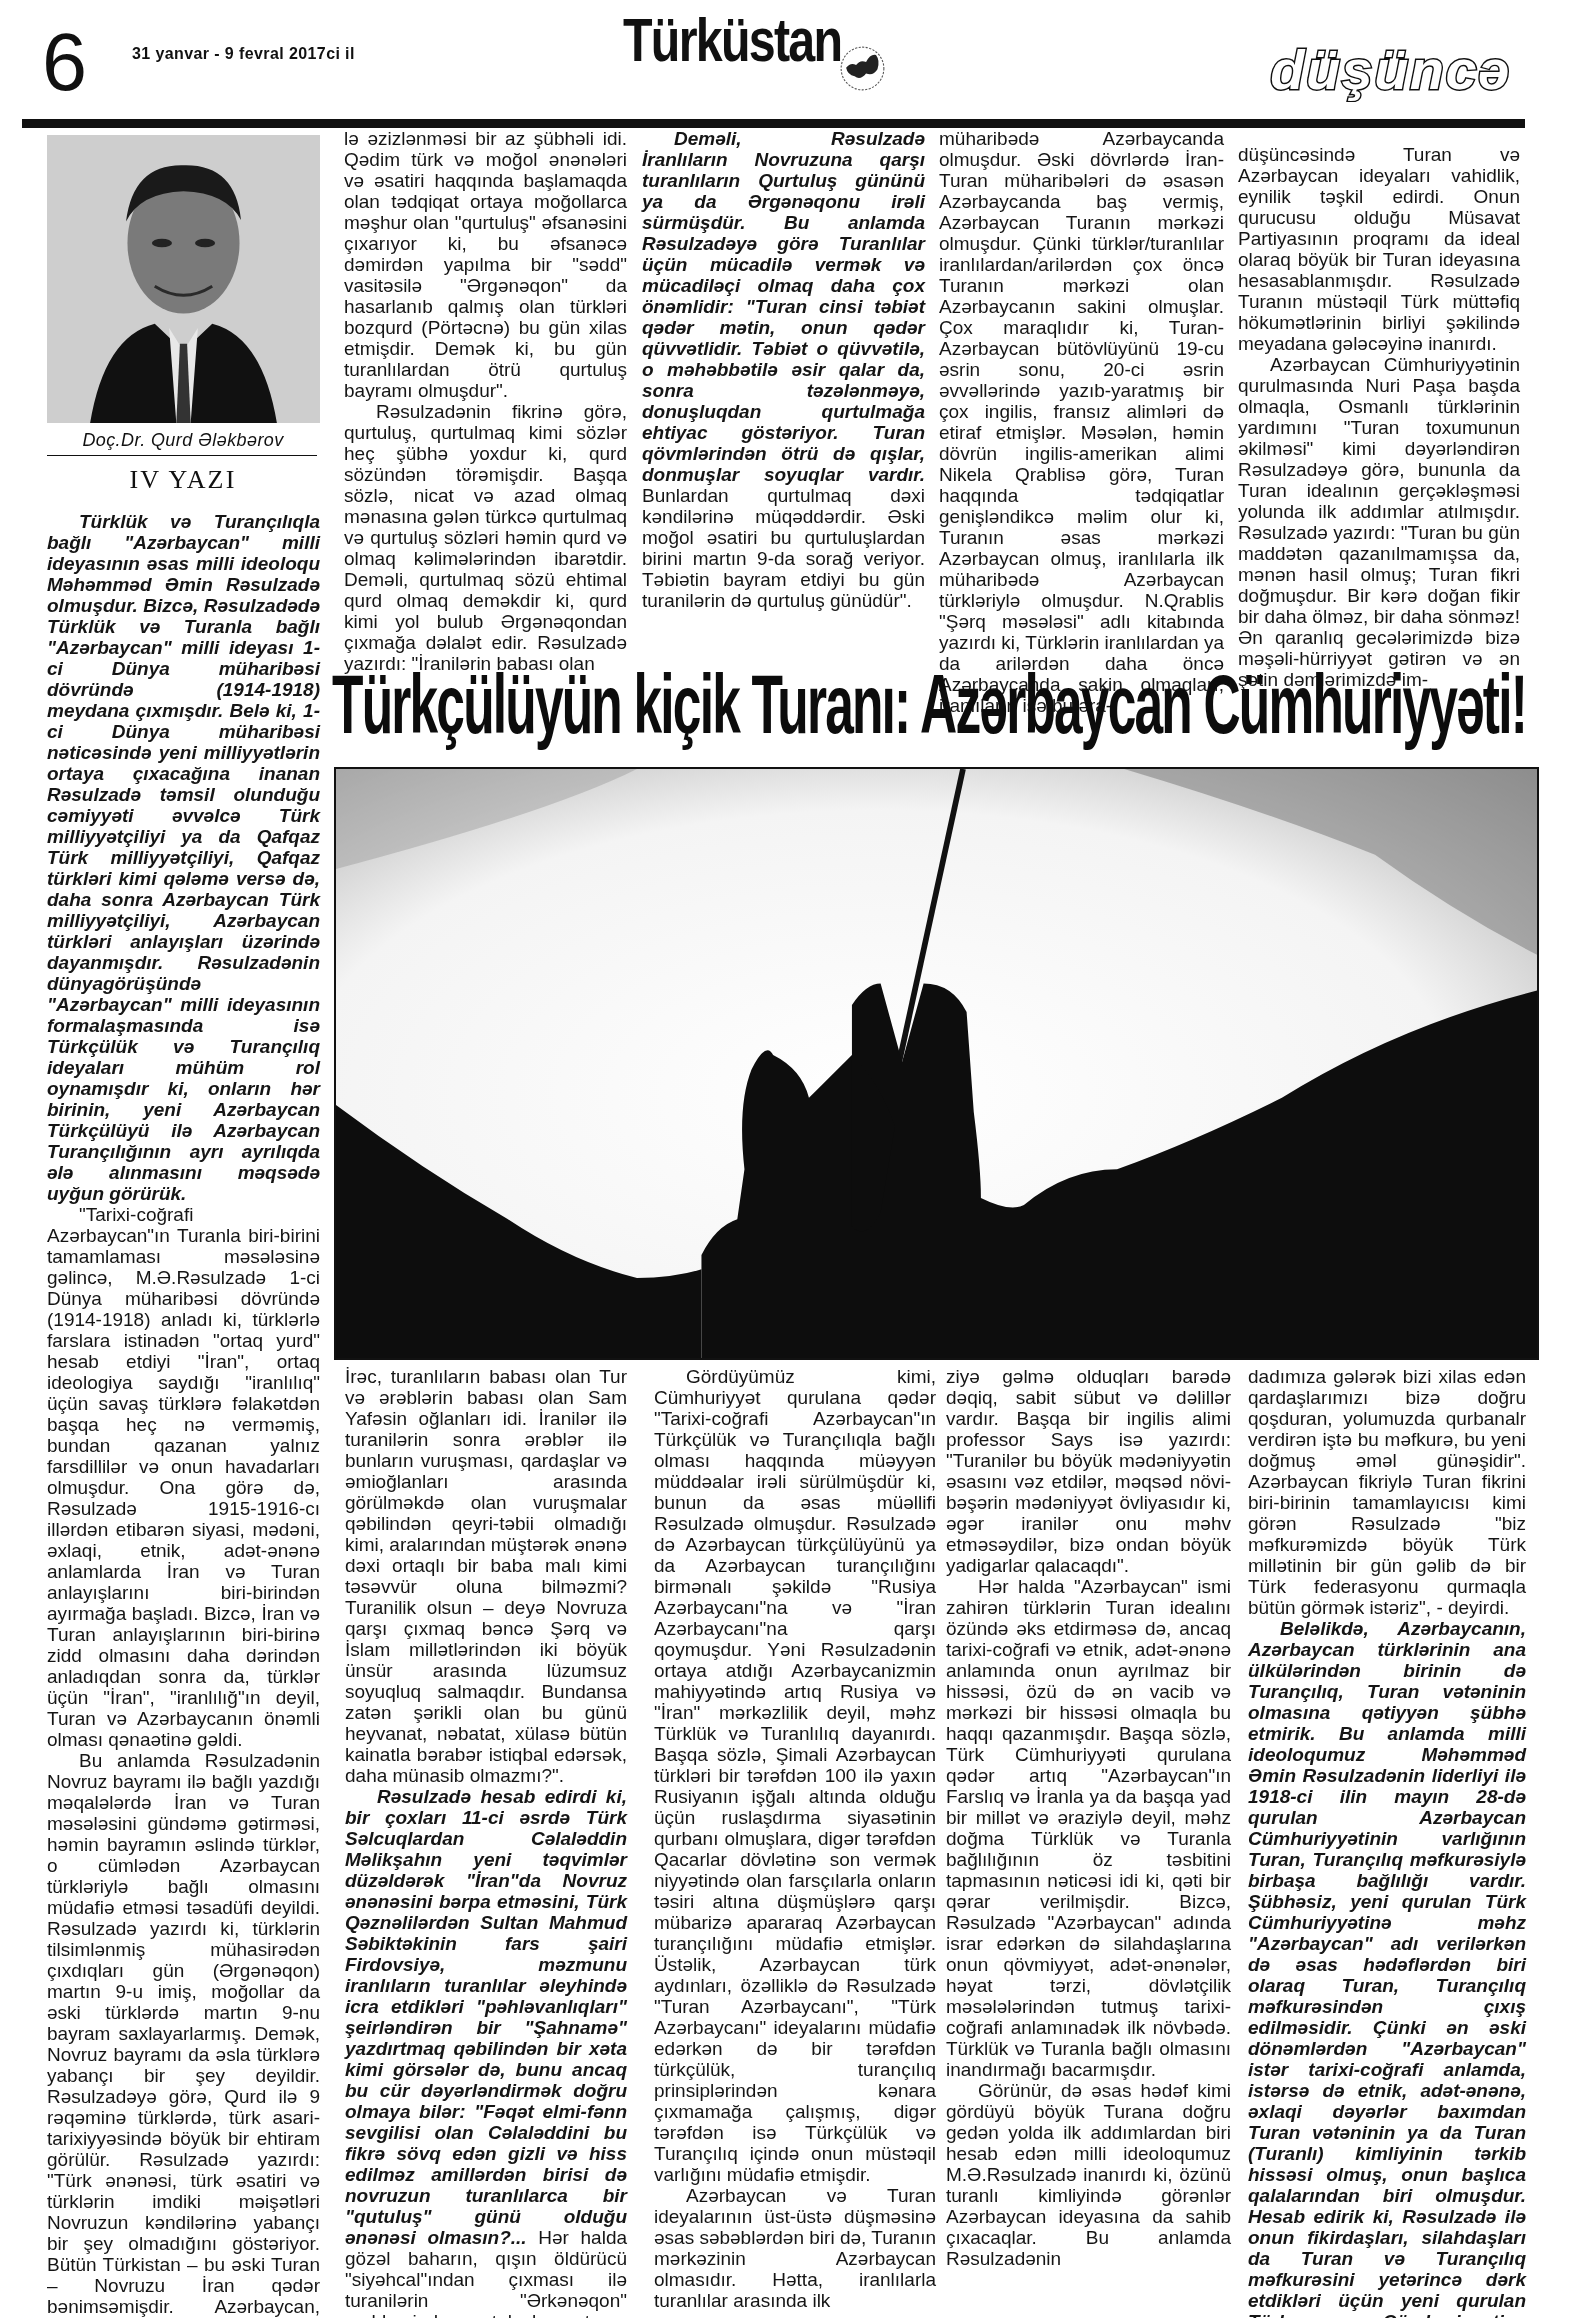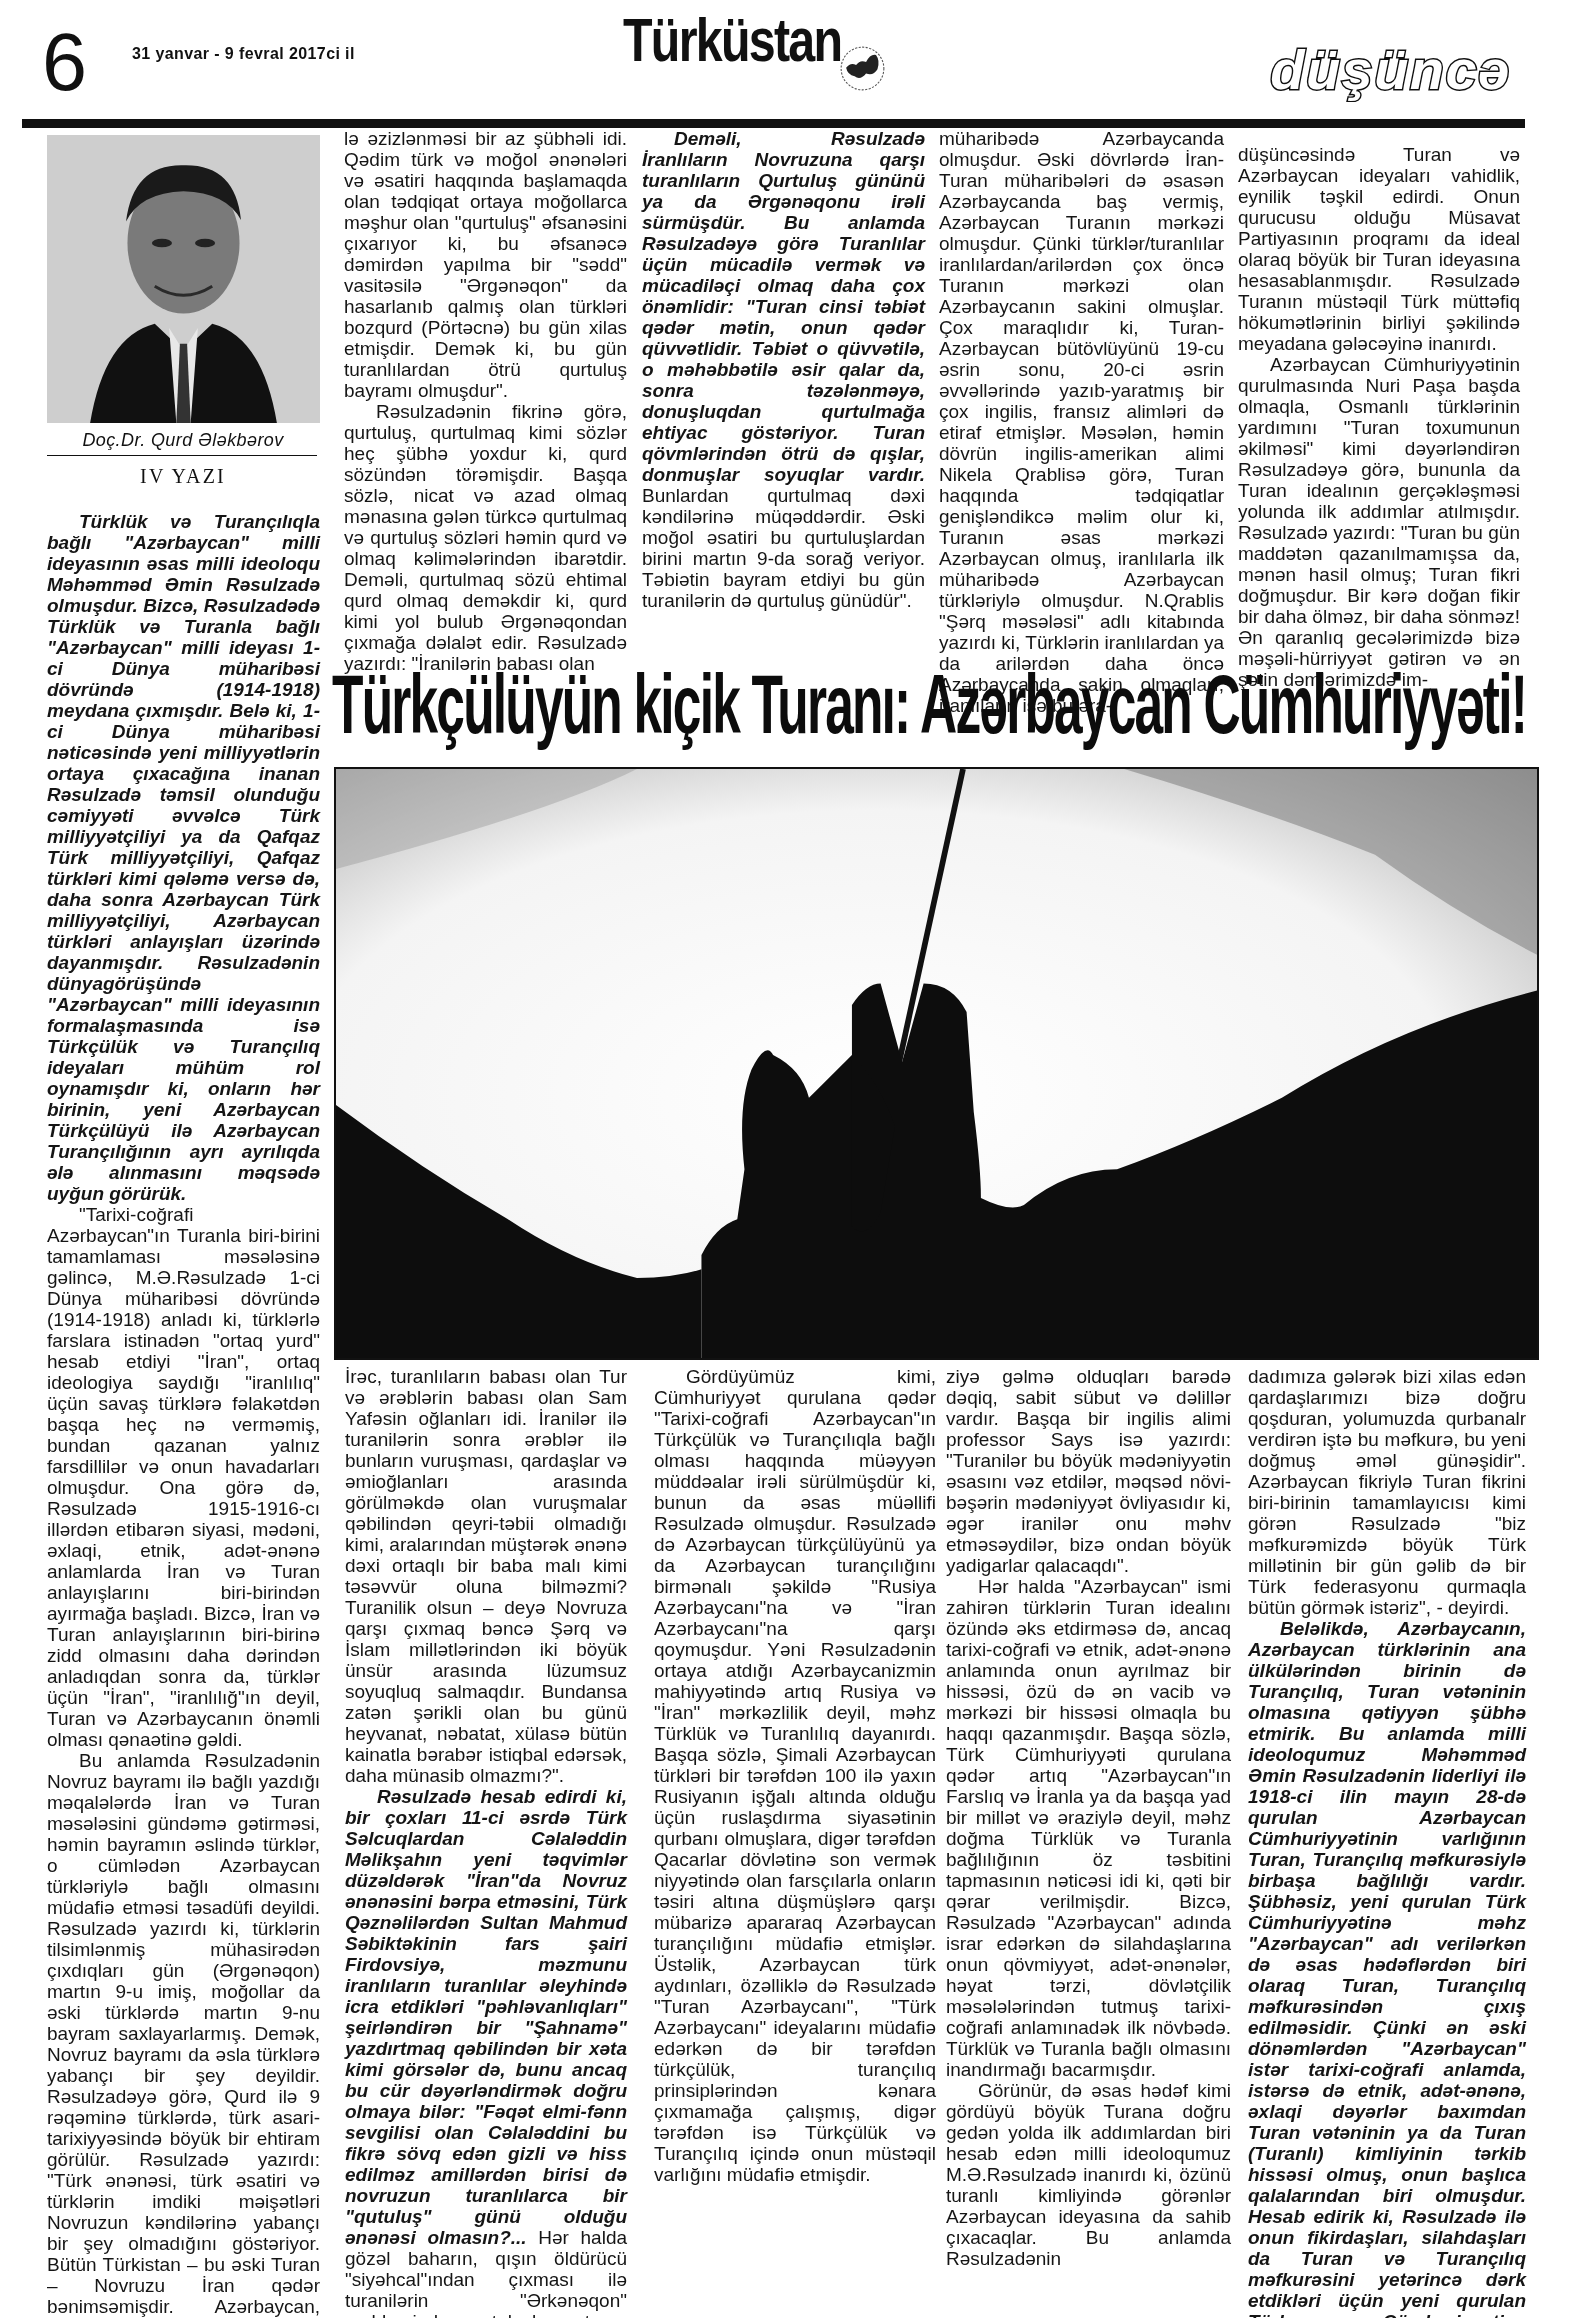--- a/index.html
+++ b/index.html
@@ -11,21 +11,21 @@
   .date { left: 132px; top: 45px; font-family: Liberation Sans, sans-serif; font-size: 16px; font-weight: 700; letter-spacing: 0.4px; }
   .brand { left: 623px; top: 5.8px; font-family: "Liberation Sans", sans-serif; font-weight: 700; font-size: 62px; letter-spacing: -2.2px; transform: scaleX(0.78); transform-origin: left top; line-height: 1.1; }
   .globe { left: 839px; top: 45px; width: 47px; height: 47px; }
   .section { left: 1266px; top: 37px; width: 273px; height: 65px; }
   .rule-top { left: 21.6px; top: 119px; width: 1503px; height: 8.6px; background: #111; }
 
   
   .photo-author { left: 47px; top: 135px; width: 273px; height: 288px; }
   .byline { left: 47px; top: 430px; width: 272px; text-align: center; font-style: italic; font-size: 18px; letter-spacing: 0.4px; }
   .byline-rule { left: 47px; top: 455px; width: 270px; height: 1.4px; background: #111; }
-  .series { left: 47px; top: 465px; width: 272px; text-align: center; font-family: "Liberation Serif", serif; font-size: 20px; letter-spacing: 2.2px; font-weight: 400; }
+  .series { left: 47px; top: 465px; width: 272px; text-align: center; font-family: "Liberation Serif", serif; font-size: 26px; letter-spacing: 2.2px; font-weight: 400; }
 
   
   .col { font-size: 19px; line-height: 21px; text-align: justify; hyphens: manual; color: #151515; }
   .col p { margin: 0; text-indent: 32px; }
   .col p.noindent { text-indent: 0; }
   .col .it { font-style: italic; font-weight: 700; }
 
   .c1 { left: 47px; top: 511px; width: 273px; }
   .c2 { left: 344px; top: 128px; width: 283px; }
   .c3 { left: 642px; top: 128px; width: 283px; }
@@ -114,20 +114,21 @@
     <path d="M720 400 Q760 440 780 500 L760 620 Q740 660 720 640 Z" fill="#0d0d0d"></path>
   </svg>
 </div>
 
 <div class="abs col b2">
     <p class="noindent"><span>İrəc, turanlıların babası olan Tur və ərəblərin babası olan Sam Yafəsin oğlanları idi. İranilər ilə turanilərin sonra ərəblər ilə bunların vuruşması, qardaşlar və əmioğlanları arasında görülməkdə olan vuruşmalar qəbilindən qeyri-təbii olmadığı kimi, aralarından müştərək ənənə dəxi ortaqlı bir baba malı kimi təsəvvür oluna bilməzmi? Turanilik olsun – deyə Novruza qarşı çıxmaq bəncə Şərq və İslam millətlərindən iki böyük ünsür arasında lüzumsuz soyuqluq salmaqdır. Bundansa zatən şərikli olan bu günü heyvanat, nəbatat, xülasə bütün kainatla bərabər istiqbal edərsək, daha münasib olmazmı?".</span></p>
     <p><span class="it">Rəsulzadə hesab edirdi ki, bir çoxları 11-ci əsrdə Türk Səlcuqlardan Cəlaləddin Məlikşahın yeni təqvimlər düzəldərək "İran"da Novruz ənənəsini bərpa etməsini, Türk Qəznəlilərdən Sultan Mahmud Səbiktəkinin fars şairi Firdovsiyə, məzmunu iranlıların turanlılar əleyhində icra etdikləri "pəhləvanlıqları" şeirləndirən bir "Şahnamə" yazdırtmaq qəbilindən bir xəta kimi görsələr də, bunu ancaq bu cür dəyərləndirmək doğru olmaya bilər: "Fəqət elmi-fənn sevgilisi olan Cəlaləddini bu fikrə sövq edən gizli və hiss edilməz amillərdən birisi də novruzun turanlılarca bir "qutuluş" günü olduğu ənənəsi olmasın?...</span> <span>Hər halda gözəl baharın, qışın öldürücü "siyəhcal"ından çıxması ilə turanilərin "Ərkənəqon" məhbəsindən qurtuluşlarına təsa-</span></p>
   </div>
 <div class="abs col b3">
     <p><span>Gördüyümüz kimi, Cümhuriyyət qurulana qədər "Tarixi-coğrafi Azərbaycan"ın Türkçülük və Turançılıqla bağlı olması haqqında müəyyən müddəalar irəli sürülmüşdür ki, bunun da əsas müəllifi Rəsulzadə olmuşdur. Rəsulzadə də Azərbaycan türkçülüyünü ya da Azərbaycan turançılığını birmənalı şəkildə "Rusiya Azərbaycanı"na və "İran Azərbaycanı"na qarşı qoymuşdur. Yəni Rəsulzadənin ortaya atdığı Azərbaycanizmin mahiyyətində artıq Rusiya və "İran" mərkəzlilik deyil, məhz Türklük və Turanlılıq dayanırdı. Başqa sözlə, Şimali Azərbaycan türkləri bir tərəfdən 100 ilə yaxın Rusiyanın işğalı altında olduğu üçün ruslaşdırma siyasətinin qurbanı olmuşlara, digər tərəfdən Qacarlar dövlətinə son vermək niyyətində olan farsçılarla onların təsiri altına düşmüşlərə qarşı mübarizə apararaq Azərbaycan turançılığını müdafiə etmişlər. Üstəlik, Azərbaycan türk aydınları, özəlliklə də Rəsulzadə "Turan Azərbaycanı", "Türk Azərbaycanı" ideyalarını müdafiə edərkən də bir tərəfdən türkçülük, turançılıq prinsiplərindən kənara çıxmamağa çalışmış, digər tərəfdən isə Türkçülük və Turançılıq içində onun müstəqil varlığını müdafiə etmişdir.</span></p>
+    <p><span>Azərbaycan və Turan ideyalarının üst-üstə düşməsinə əsas səbəblərdən biri də, Turanın mərkəzinin Azərbaycan olmasıdır. Hətta, iranlılarla turanlılar arasında ilk</span></p>
   </div>
 <div class="abs col b4">
     <p class="noindent"><span>ziyə gəlmə olduqları barədə dəqiq, sabit sübut və dəlillər vardır. Başqa bir ingilis alimi professor Says isə yazırdı: "Turanilər bu böyük mədəniyyətin əsasını vəz etdilər, məqsəd növi-bəşərin mədəniyyət övliyasıdır ki, əgər iranilər onu məhv etməsəydilər, bizə ondan böyük yadigarlar qalacaqdı".</span></p>
     <p><span>Hər halda "Azərbaycan" ismi zahirən türklərin Turan idealını özündə əks etdirməsə də, ancaq tarixi-coğrafi və etnik, adət-ənənə anlamında onun ayrılmaz bir hissəsi, özü də ən vacib və mərkəzi bir hissəsi olmaqla bu haqqı qazanmışdır. Başqa sözlə, Türk Cümhuriyyəti qurulana qədər artıq "Azərbaycan"ın Farslıq və İranla ya da başqa yad bir millət və əraziylə deyil, məhz doğma Türklük və Turanla bağlılığının öz təsbitini tapmasının nəticəsi idi ki, qəti bir qərar verilmişdir. Bizcə, Rəsulzadə "Azərbaycan" adında israr edərkən də silahdaşlarına onun qövmiyyət, adət-ənənələr, həyat tərzi, dövlətçilik məsələlərindən tutmuş tarixi-coğrafi anlamınadək ilk növbədə. Türklük və Turanla bağlı olmasını inandırmağı bacarmışdır.</span></p>
     <p><span>Görünür, də əsas hədəf kimi gördüyü böyük Turana doğru gedən yolda ilk addımlardan biri hesab edən milli ideoloqumuz M.Ə.Rəsulzadə inanırdı ki, özünü turanlı kimliyində görənlər Azərbaycan ideyasına da sahib çıxacaqlar. Bu anlamda Rəsulzadənin</span></p>
   </div>
 <div class="abs col b5">
     <p class="noindent"><span>dadımıza gələrək bizi xilas edən qardaşlarımızı bizə doğru qoşduran, yolumuzda qurbanalr verdirən iştə bu məfkurə, bu yeni doğmuş əməl günəşidir". Azərbaycan fikriylə Turan fikrini biri-birinin tamamlayıcısı kimi görən Rəsulzadə "biz məfkurəmizdə böyük Türk millətinin bir gün gəlib də bir Türk federasyonu qurmaqla bütün görmək istəriz", - deyirdi.</span></p>
     <p><span class="it">Beləlikdə, Azərbaycanın, Azərbaycan türklərinin ana ülkülərindən birinin də Turançılıq, Turan vətəninin olmasına qətiyyən şübhə etmirik. Bu anlamda milli ideoloqumuz Məhəmməd Əmin Rəsulzadənin liderliyi ilə 1918-ci ilin mayın 28-də qurulan Azərbaycan Cümhuriyyətinin varlığının Turan, Turançılıq məfkurəsiylə birbaşa bağlılığı vardır. Şübhəsiz, yeni qurulan Türk Cümhuriyyətinə məhz "Azərbaycan" adı verilərkən də əsas hədəflərdən biri olaraq Turan, Turançılıq məfkurəsindən çıxış edilməsidir. Çünki ən əski dönəmlərdən "Azərbaycan" istər tarixi-coğrafi anlamda, istərsə də etnik, adət-ənənə, əxlaqi dəyərlər baxımdan Turan vətəninin ya da Turan (Turanlı) kimliyinin tərkib hissəsi olmuş, onun başlıca qalalarından biri olmuşdur. Hesab edirik ki, Rəsulzadə ilə onun fikirdaşları, silahdaşları da Turan və Turançılıq məfkurəsini yetərincə dərk etdikləri üçün yeni qurulan Türk Cümhuriyyətinə "Azərbaycan" ismini vermək qərarına gəlmişlər.</span></p>
   </div>

